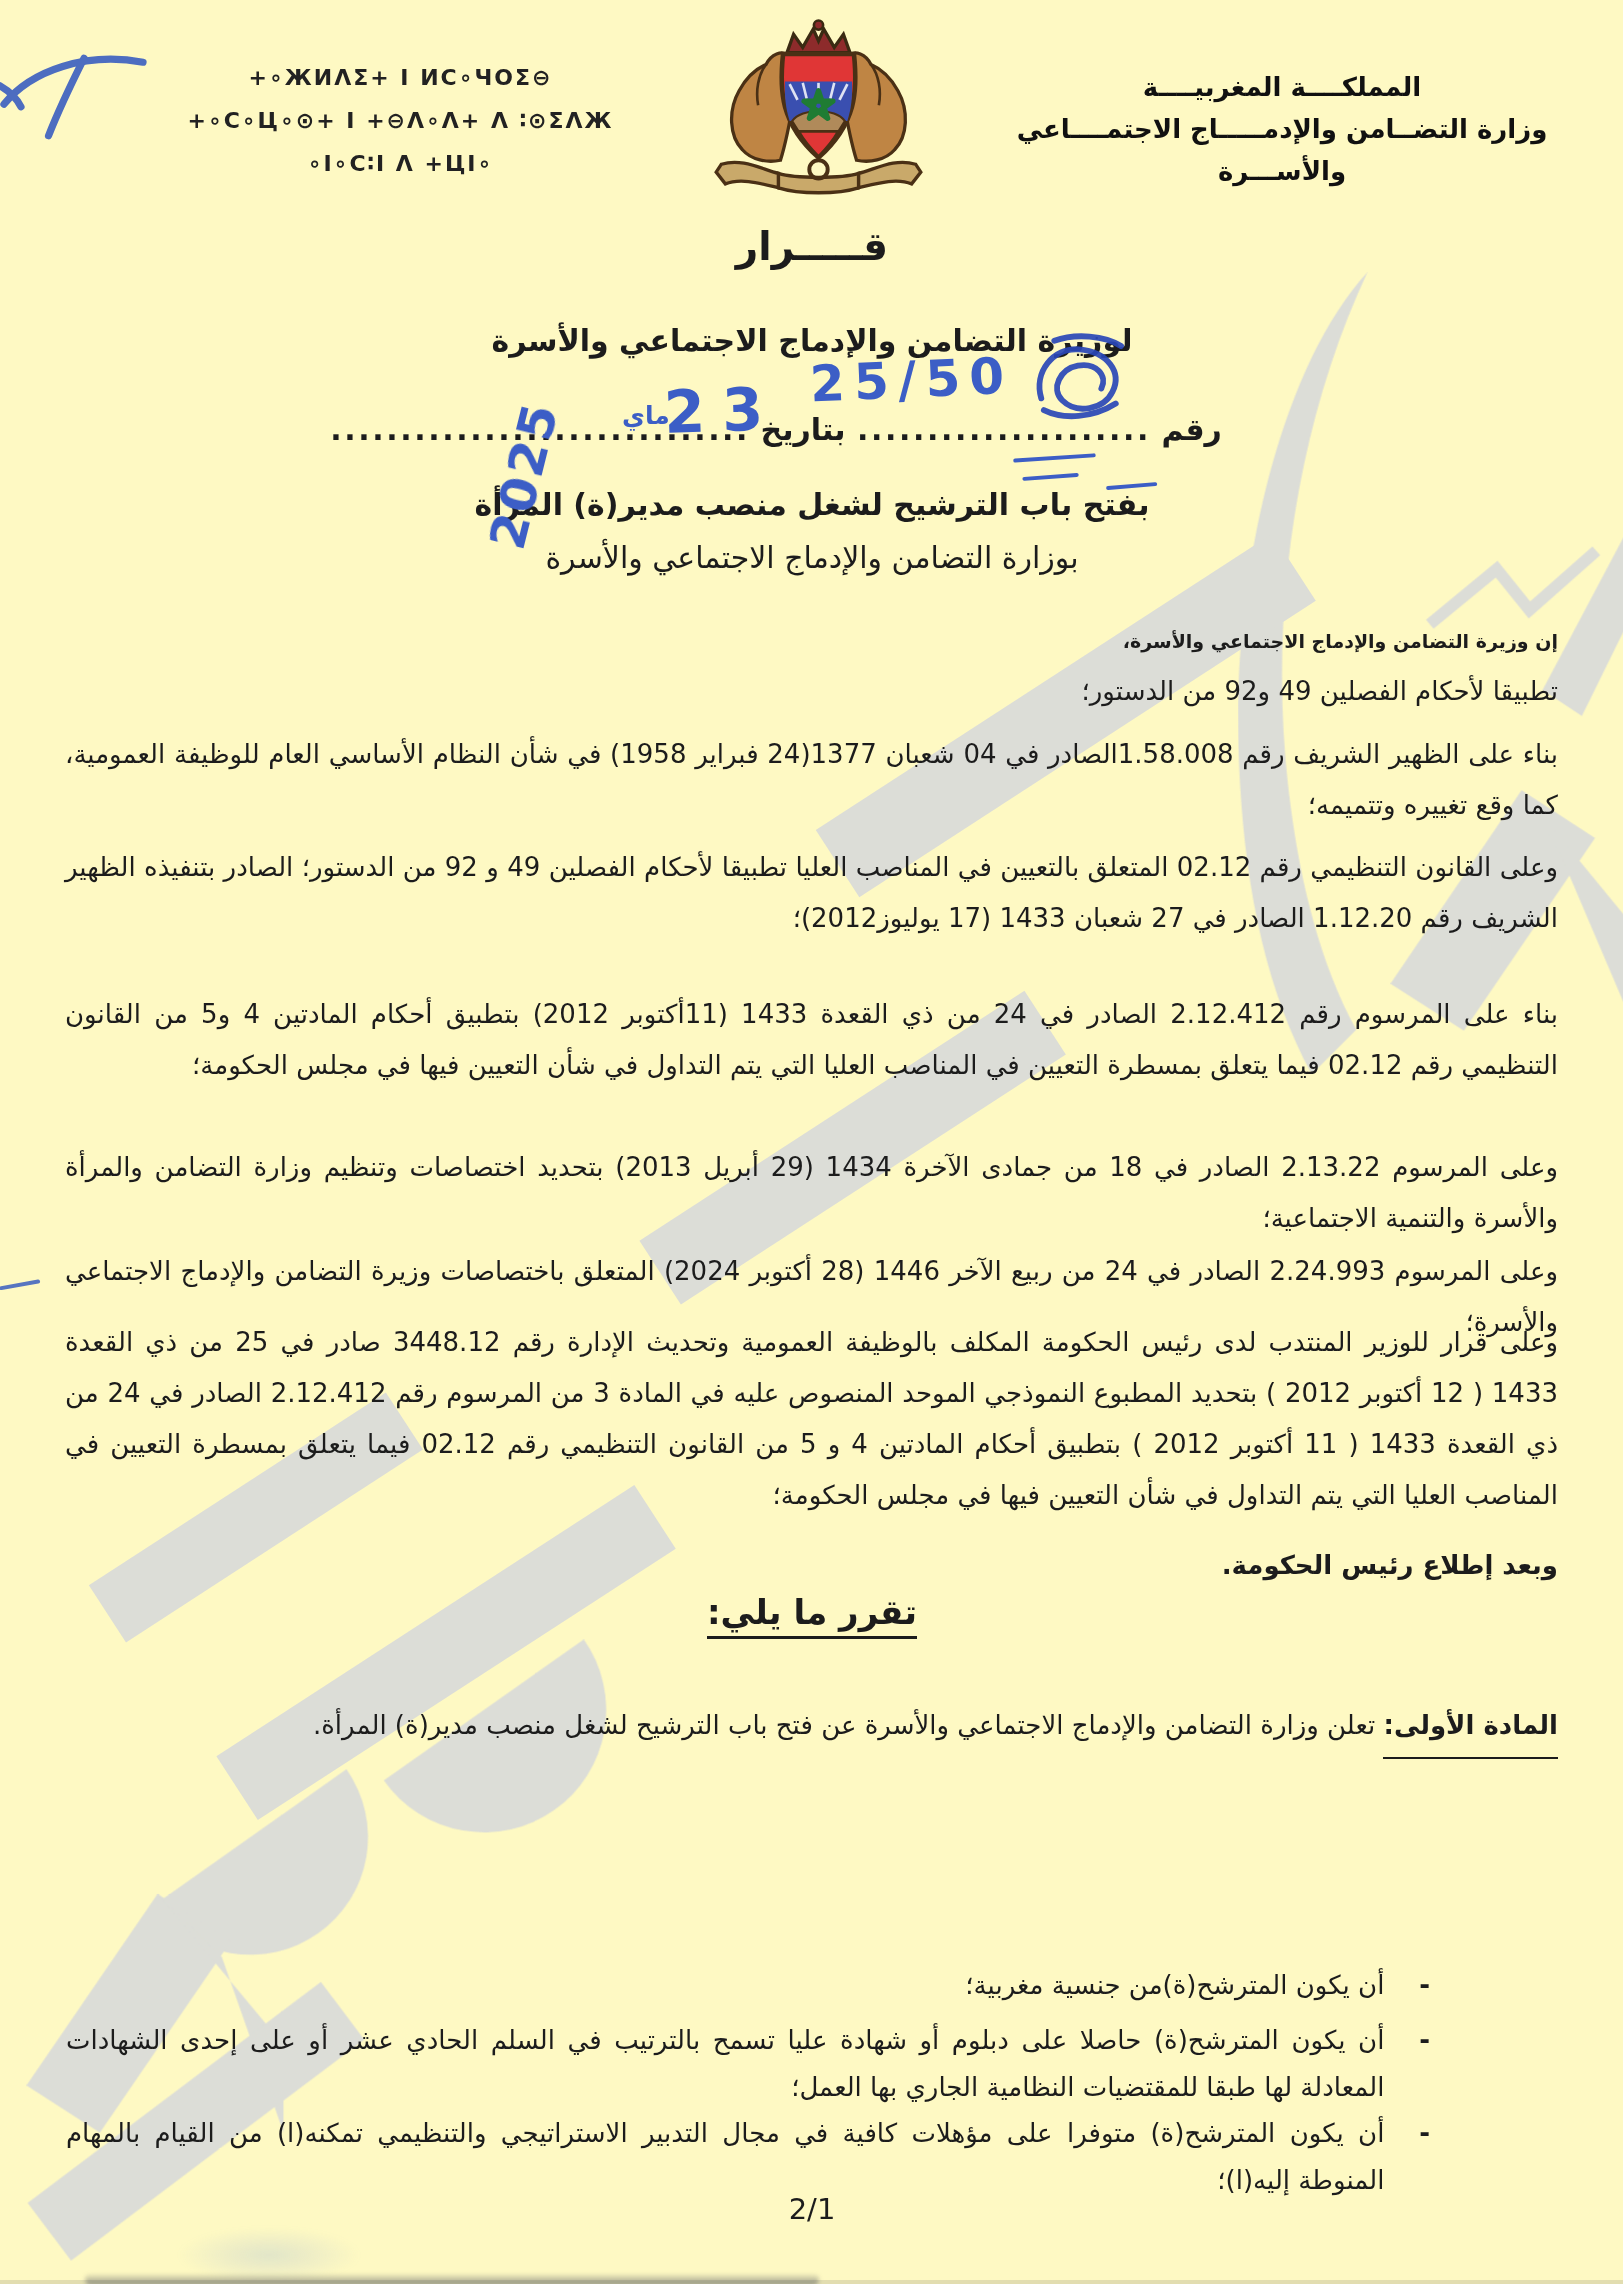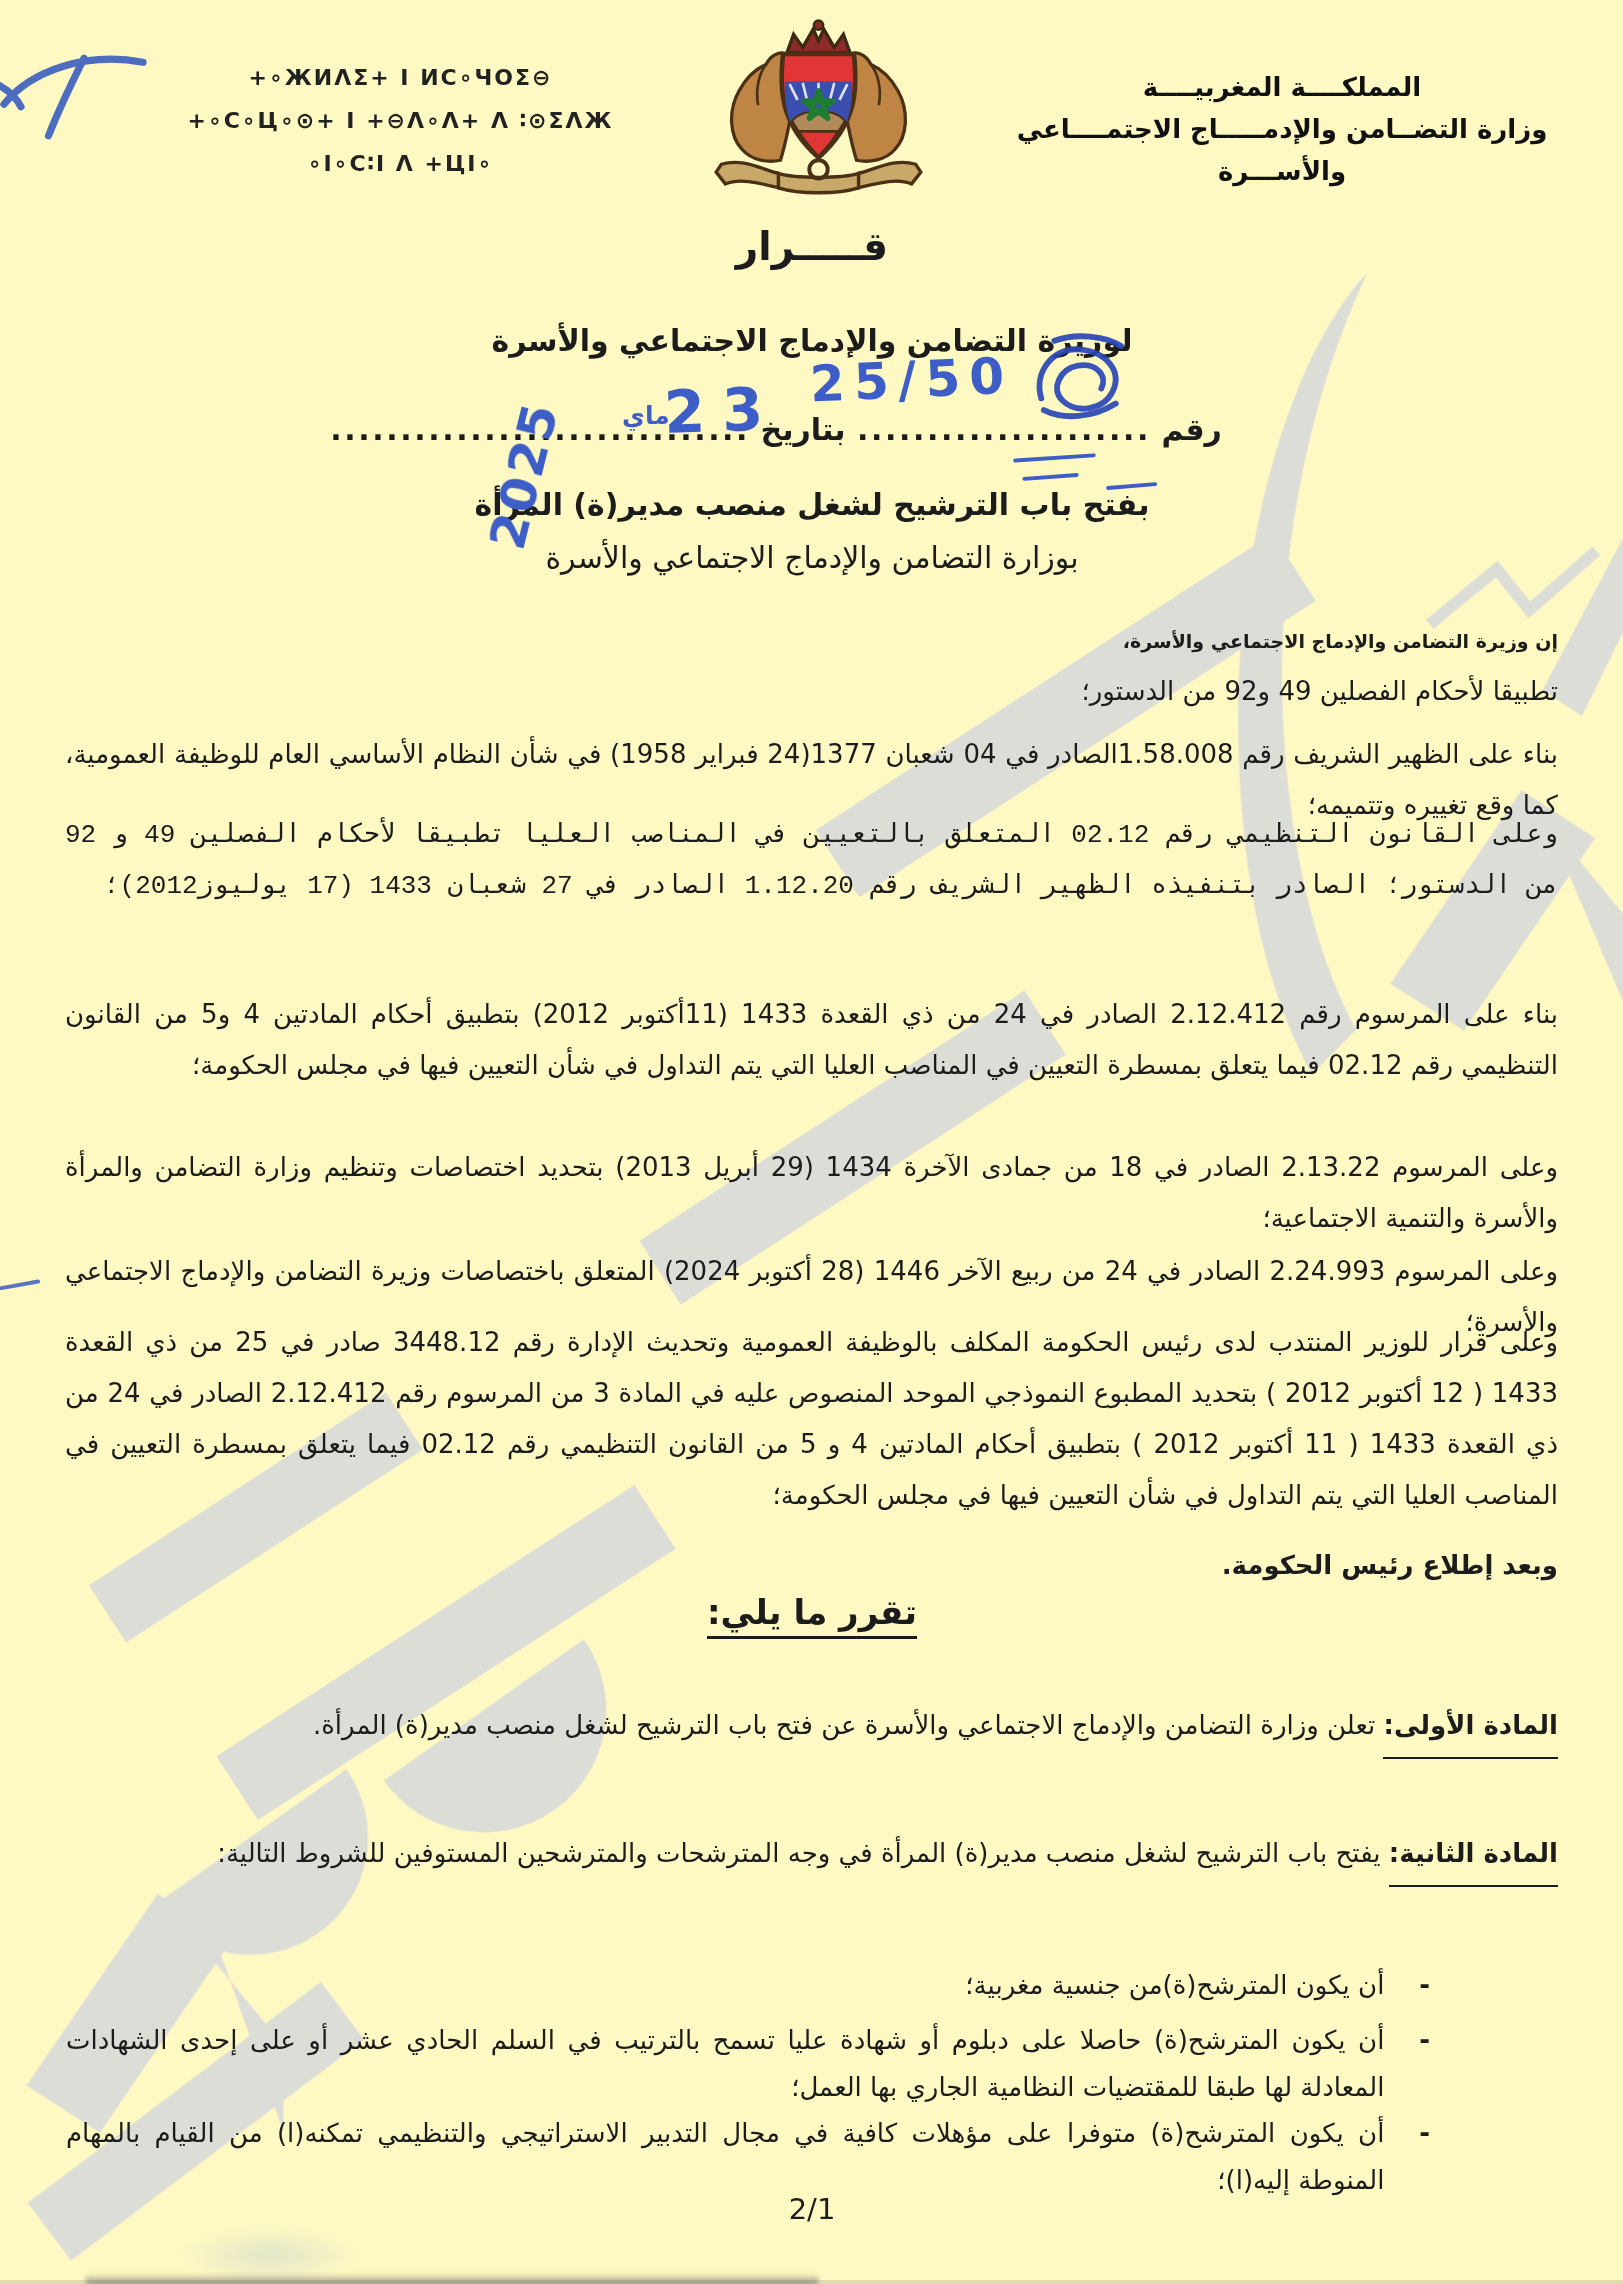--- a/index.html
+++ b/index.html
@@ -155,38 +155,35 @@
       <line x1="150" y1="58" x2="222" y2="52"></line>
     </g>
   </svg>
   <div class="abs ink hw-day">23</div>
   <div class="abs ink hw-month">ماي</div>
   <div class="abs ink hw-year">2025</div>
 
   <div class="abs para b" style="top:616px;font-size:19px;">إن وزيرة التضامن والإدماج الاجتماعي والأسرة،</div>
   <div class="abs para" style="top:666px;">تطبيقا لأحكام الفصلين 49 و92 من الدستور؛</div>
   <div class="abs para" style="top:729px;">بناء على الظهير الشريف رقم 1.58.008الصادر في 04 شعبان 1377(24 فبراير 1958) في شأن النظام الأساسي العام للوظيفة العمومية، كما وقع تغييره وتتميمه؛</div>
-  <div class="abs para" style="top:810px;font-family:Liberation Mono, monospace;">وعلى القانون التنظيمي رقم 02.12 المتعلق بالتعيين في المناصب العليا تطبيقا لأحكام الفصلين 49 و 92 من الدستور؛ الصادر بتنفيذه الظهير الشريف رقم 1.12.20 الصادر في 27 شعبان 1433 (17 يوليوز2012)؛</div>
+  <div class="abs para" style="top:842px;">وعلى القانون التنظيمي رقم 02.12 المتعلق بالتعيين في المناصب العليا تطبيقا لأحكام الفصلين 49 و 92 من الدستور؛ الصادر بتنفيذه الظهير الشريف رقم 1.12.20 الصادر في 27 شعبان 1433 (17 يوليوز2012)؛</div>
   <div class="abs para" style="top:989px;">بناء على المرسوم رقم 2.12.412 الصادر في 24 من ذي القعدة 1433 (11أكتوبر 2012) بتطبيق أحكام المادتين 4 و5 من القانون التنظيمي رقم 02.12 فيما يتعلق بمسطرة التعيين في المناصب العليا التي يتم التداول في شأن التعيين فيها في مجلس الحكومة؛</div>
   <div class="abs para" style="top:1142px;">وعلى المرسوم 2.13.22 الصادر في 18 من جمادى الآخرة 1434 (29 أبريل 2013) بتحديد اختصاصات وتنظيم وزارة التضامن والمرأة والأسرة والتنمية الاجتماعية؛</div>
   <div class="abs para" style="top:1246px;">وعلى المرسوم 2.24.993 الصادر في 24 من ربيع الآخر 1446 (28 أكتوبر 2024) المتعلق باختصاصات وزيرة التضامن والإدماج الاجتماعي والأسرة؛</div>
   <div class="abs para" style="top:1317px;">وعلى قرار للوزير المنتدب لدى رئيس الحكومة المكلف بالوظيفة العمومية وتحديث الإدارة رقم 3448.12 صادر في 25 من ذي القعدة 1433 ( 12 أكتوبر 2012 ) بتحديد المطبوع النموذجي الموحد المنصوص عليه في المادة 3 من المرسوم رقم 2.12.412 الصادر في 24 من ذي القعدة 1433 ( 11 أكتوبر 2012 ) بتطبيق أحكام المادتين 4 و 5 من القانون التنظيمي رقم 02.12 فيما يتعلق بمسطرة التعيين في المناصب العليا التي يتم التداول في شأن التعيين فيها في مجلس الحكومة؛</div>
   <div class="abs para b" style="top:1540px;">وبعد إطلاع رئيس الحكومة.</div>
 
   <div class="abs t-center decree">
     <span>تقرر ما يلي:</span>
   </div>
 
   <div class="abs para" style="top:1700px;">
     <span class="lbl">المادة الأولى:</span><span> تعلن وزارة التضامن والإدماج الاجتماعي والأسرة عن فتح باب الترشيح لشغل منصب مدير(ة) المرأة.</span>
   </div>
 
-  <div class="abs para" style="top:1828px;">
-    <span class="lbl">المادة الثانية:</span><span> يفتح باب الترشيح لشغل منصب مدير(ة) المرأة في وجه المترشحات والمترشحين المستوفين للشروط التالية:</span>
-  </div>
 
   <div class="abs cond" style="top:1962px;">
     <span class="dash">-</span>
     <div class="ct">أن يكون المترشح(ة)من جنسية مغربية؛</div>
   </div>
   <div class="abs cond" style="top:2017px;">
     <span class="dash">-</span>
     <div class="ct">أن يكون المترشح(ة) حاصلا على دبلوم أو شهادة عليا تسمح بالترتيب في السلم الحادي عشر أو على إحدى الشهادات المعادلة لها طبقا للمقتضيات النظامية الجاري بها العمل؛</div>
   </div>
   <div class="abs cond" style="top:2110px;">

